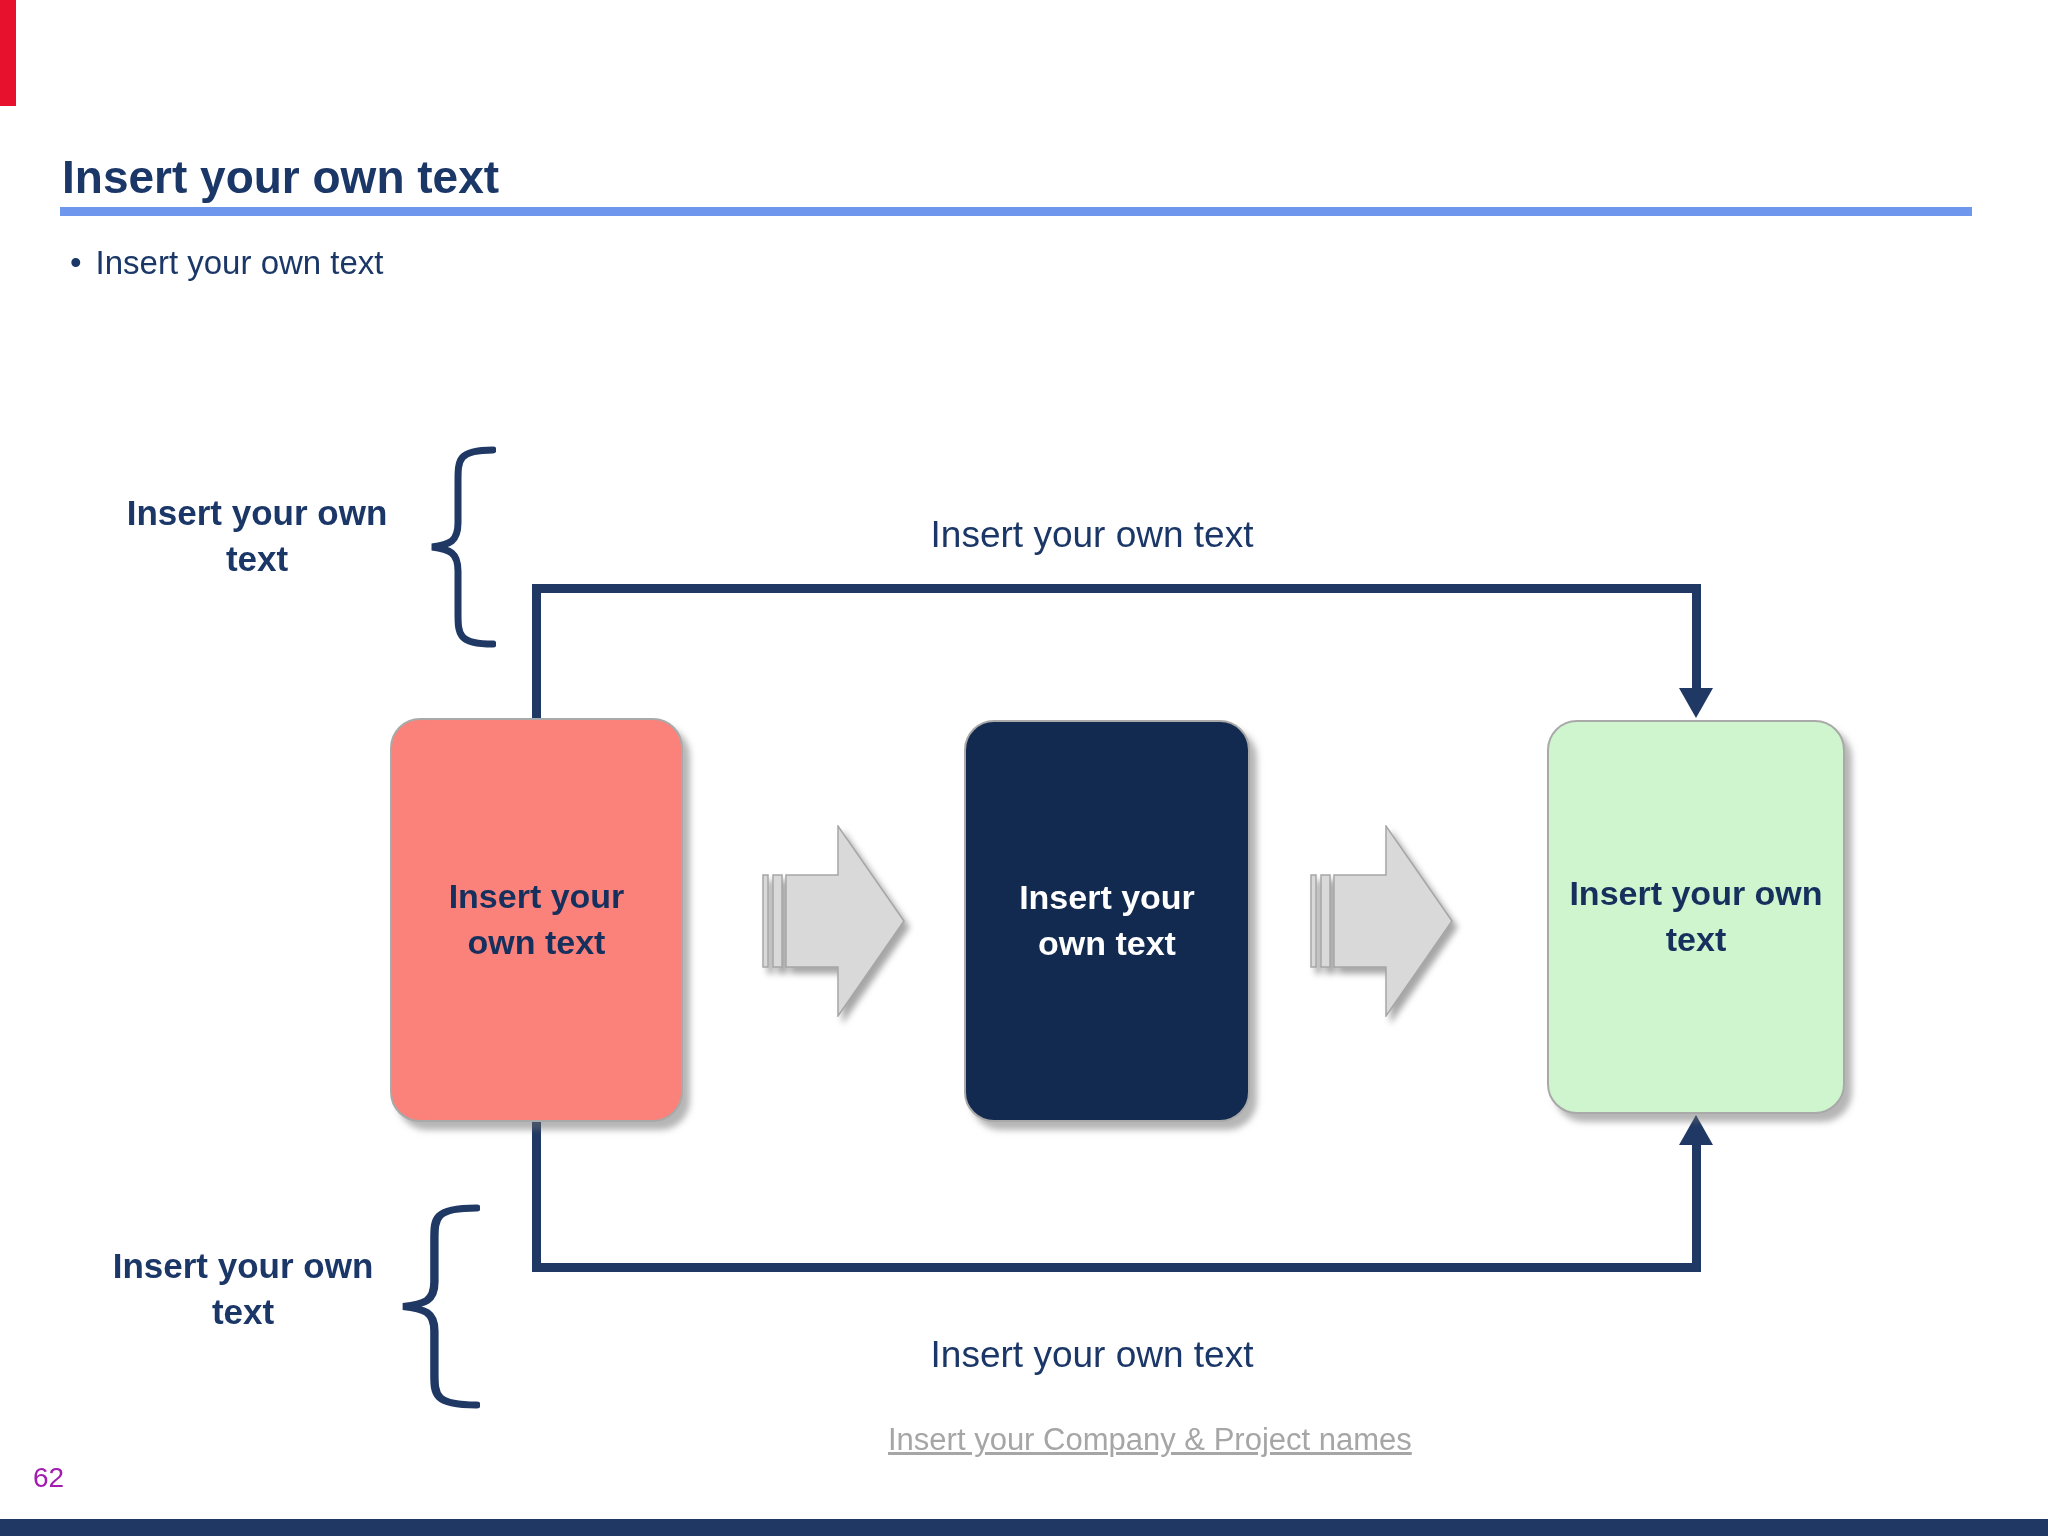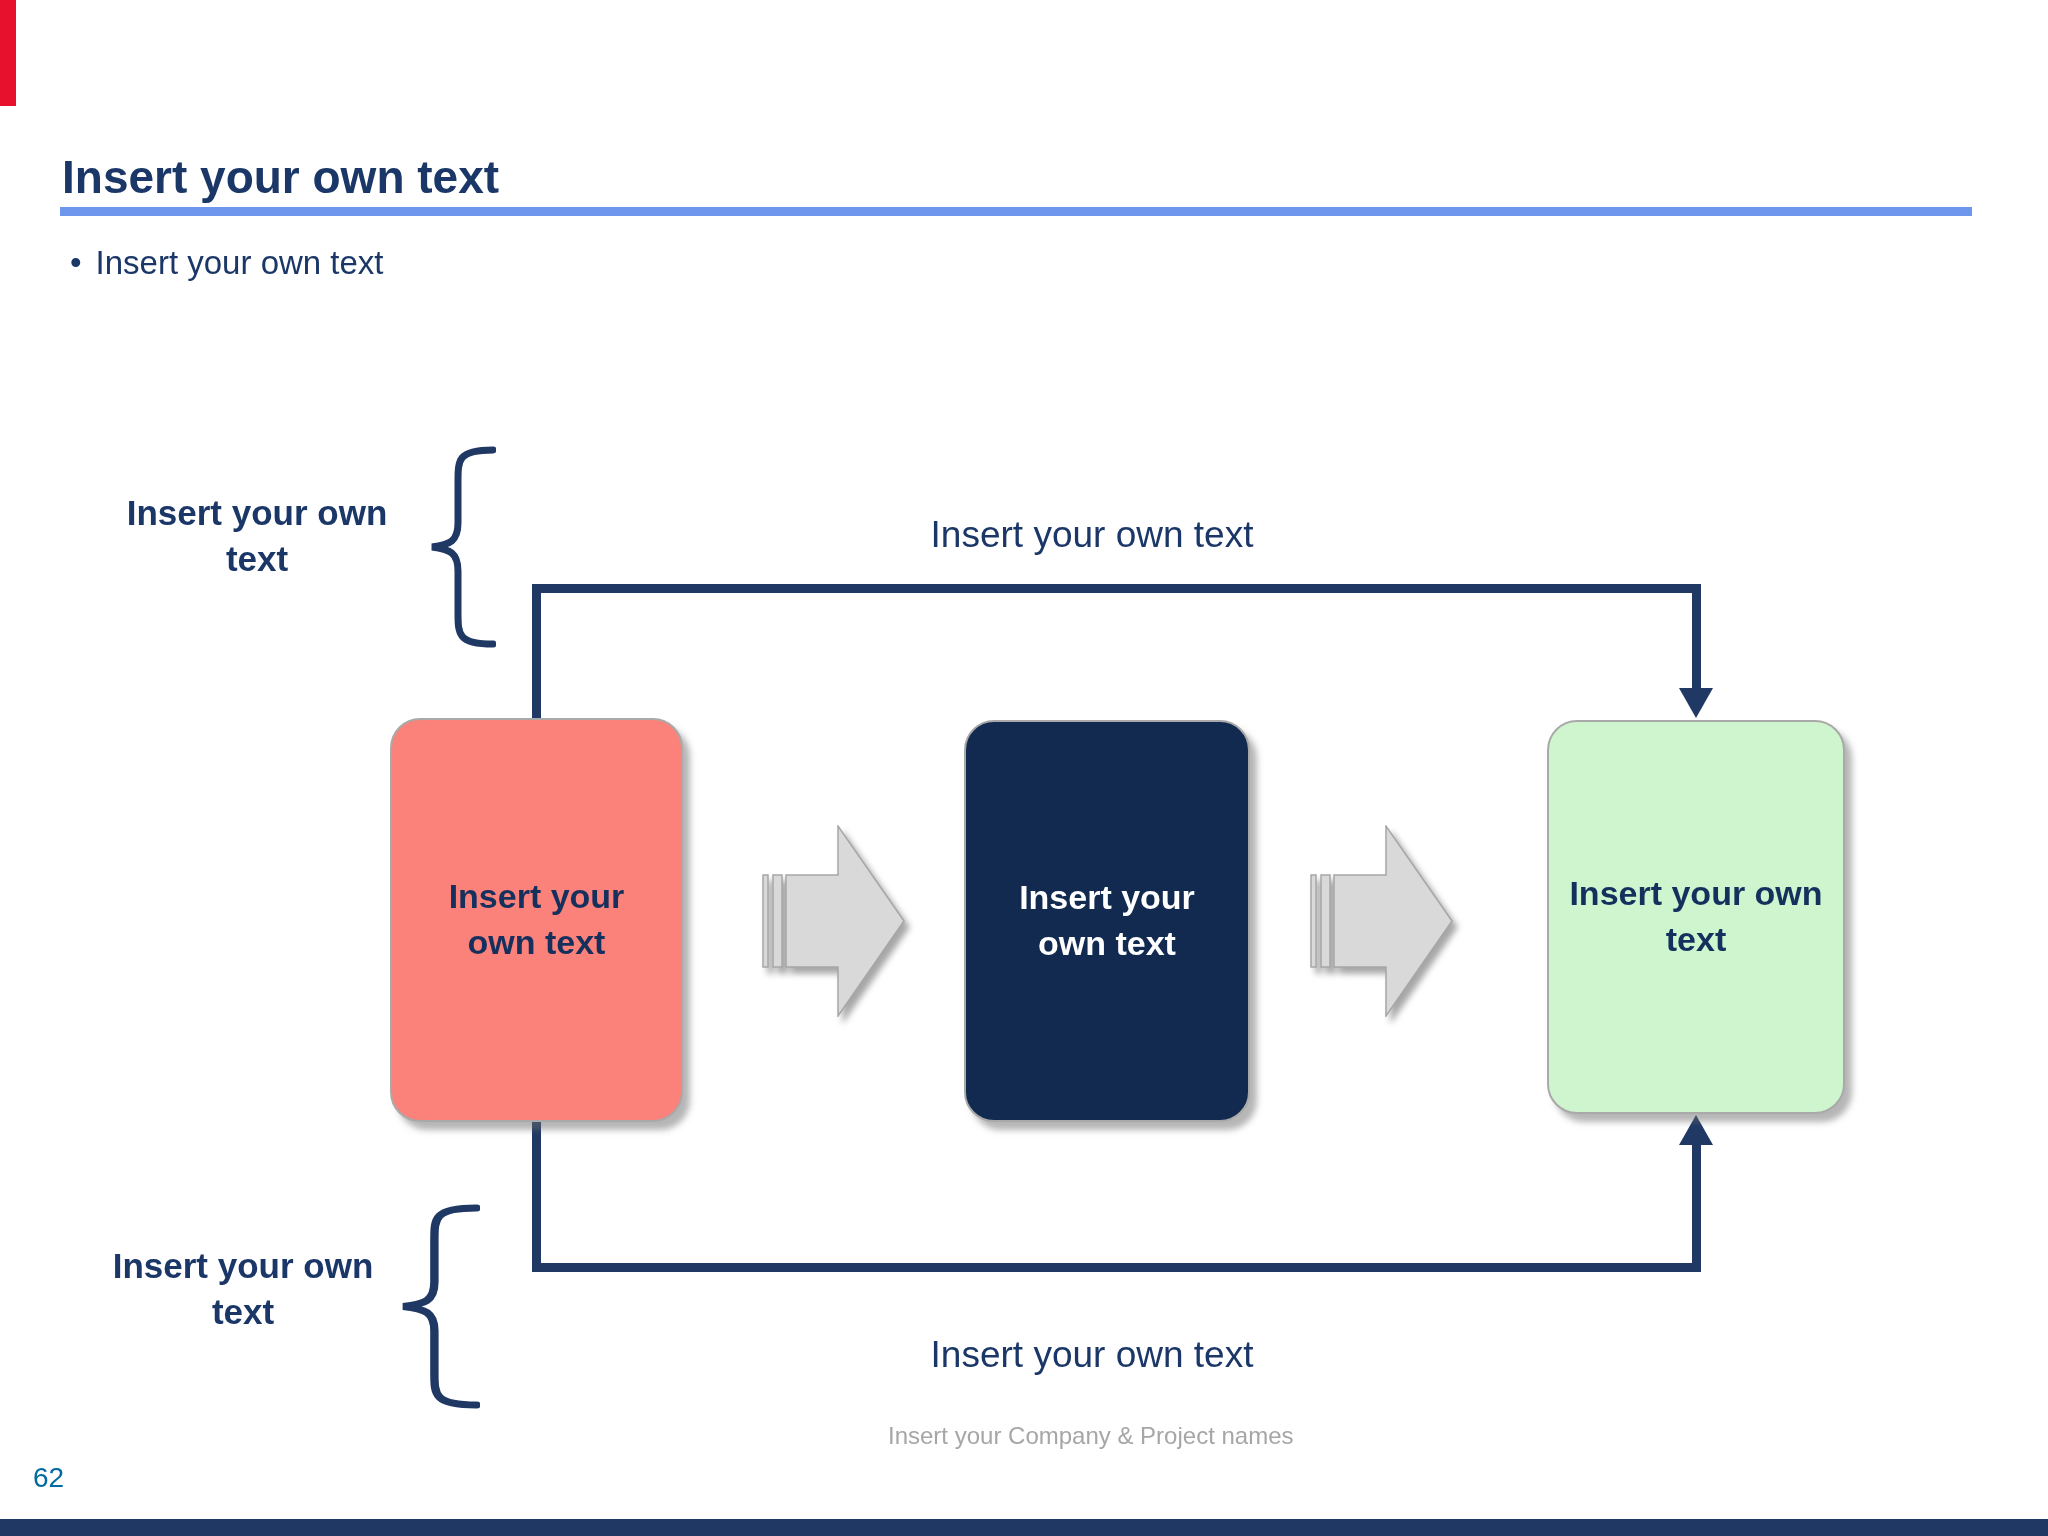--- a/index.html
+++ b/index.html
@@ -43,22 +43,22 @@
     box-shadow:7px 8px 6px rgba(110,110,110,0.5);}
   .pbox.b1{left:390px;top:718px;width:293px;height:404px;}
   .pbox.b2{left:964px;top:720px;width:286px;height:402px;}
   .pbox.b3{left:1547px;top:720px;width:298px;height:394px;}
 
   
   .flow-arrow{z-index:2;filter:drop-shadow(5px 6px 3px rgba(0,0,0,0.35));}
   .flow-arrow .shape{fill:var(--arrow-fill);stroke:var(--arrow-border);stroke-width:1.5;}
 
   
-  .page-number{left:33px;top:1462px;font-size:28px;color:#0369a1;}
-  .footer-text{left:888px;top:1422px;font-size:24px;color:var(--footer-gray);white-space:nowrap;}
+  .page-number{left:33px;top:1462px;font-size:28px;color:#a21caf;}
+  .footer-text{left:888px;top:1422px;font-size:31px;color:var(--footer-gray);white-space:nowrap;text-decoration:underline;}
   .bottom-band{left:0;top:1519px;width:2048px;height:17px;background:var(--bottom-band-navy);}
 </style>
 </head>
 <body>
 
 <div class="abs accent-bar"></div>
 
 <div class="abs title">Insert your own text</div>
 <div class="abs title-rule"></div>
 

